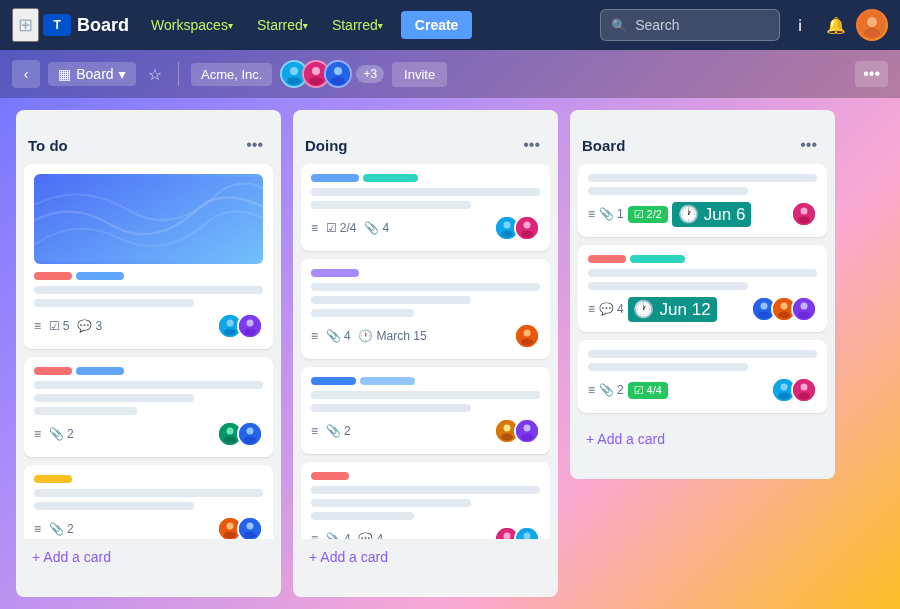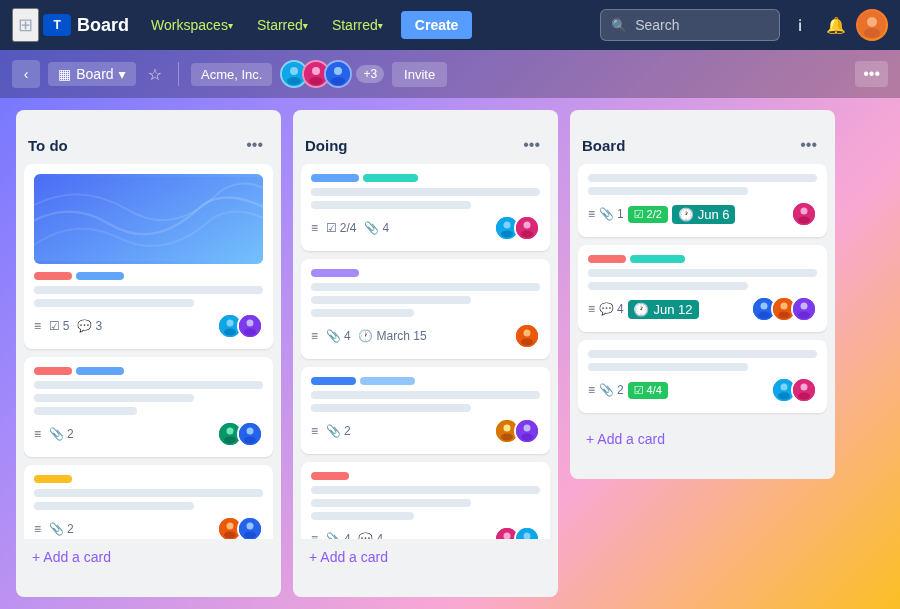--- a/index.html
+++ b/index.html
@@ -377,21 +377,21 @@
       padding: 2px 6px;
       border-radius: 4px;
       display: flex;
       align-items: center;
       gap: 3px;
       text-align: center;
     }
     .badge-teal {
       background: #0d9488;
       color: white;
-      font-size: 13px;
+      font-size: 17px;
       padding: 2px 6px;
       border-radius: 4px;
       display: flex;
       align-items: center;
       gap: 3px;
     }
 
     .add-card-btn {
       background: transparent;
       border: none;

